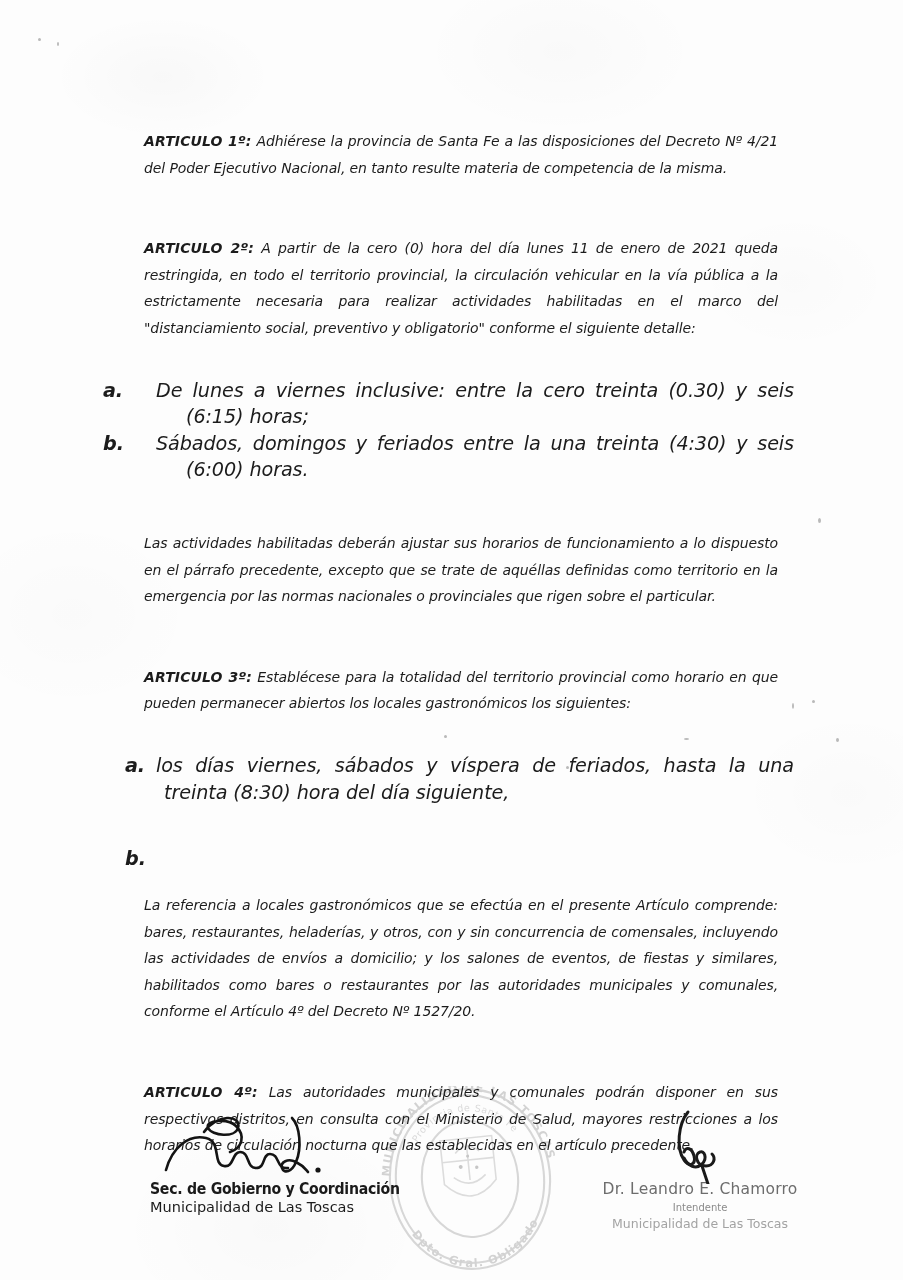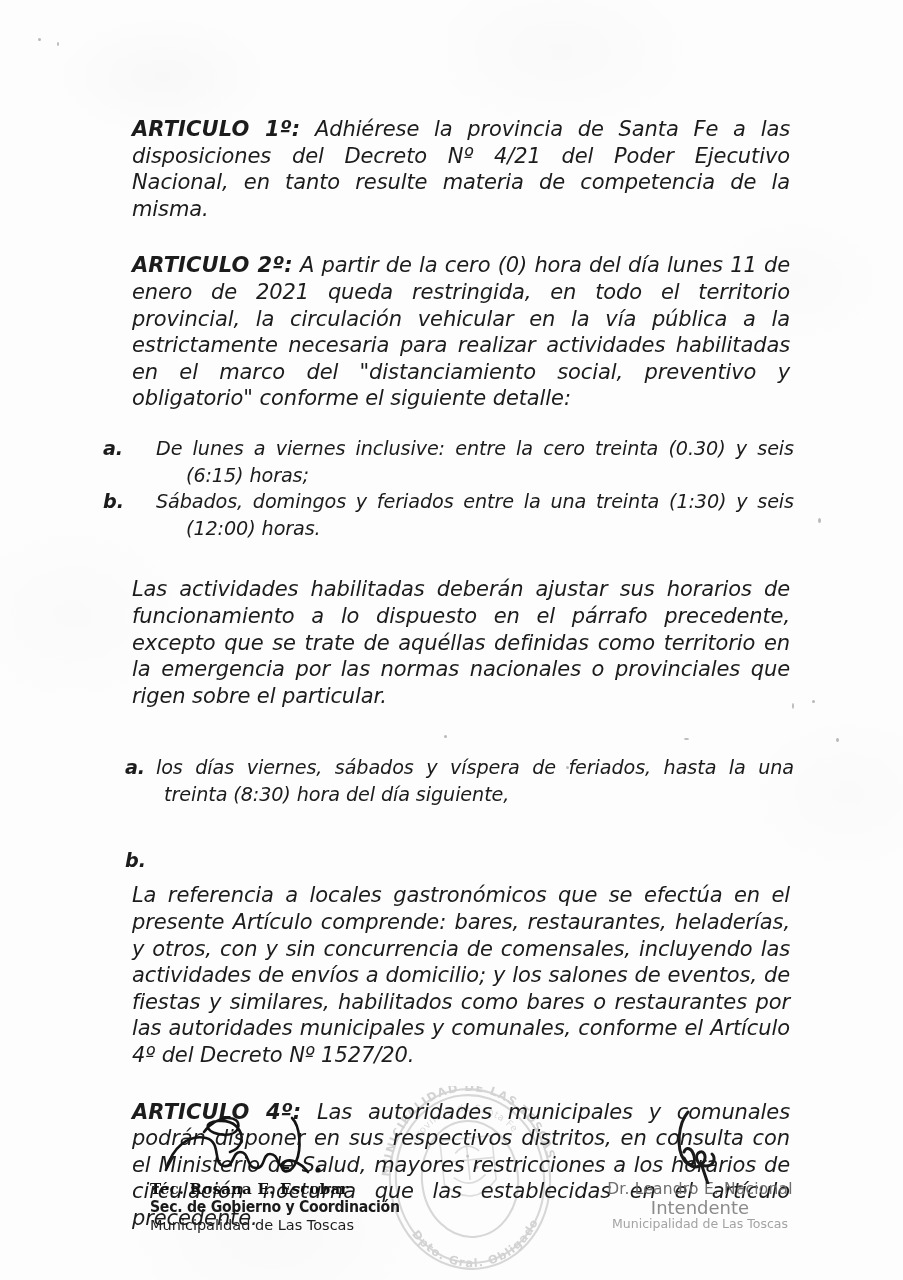--- a/index.html
+++ b/index.html
@@ -31,25 +31,25 @@
   }
   #content {
     position: absolute;
     left: 128px;
     top: 0;
     width: 666px;
     z-index: 3;
   }
   .para {
     font-style: italic;
-    font-size: 21px;
+    font-size: 14px;
     line-height: 26.6px;
     color: #1c1c1c;
     text-align: justify;
-    margin: 4px;
+    margin: 16px;
     letter-spacing: -0.1px;
   }
   .art-lead {
     font-weight: bold;
     font-style: italic;
     letter-spacing: 0.1px;
   }
   .gap-art { height: 22px; }
   .gap-list { height: 20px; }
   .gap-mid { height: 30px; }
@@ -134,21 +134,21 @@
     line-height: 18px;
   }
   #sig-right { text-align: center; }
   #sig-right .sig-name-r {
     font-size: 15.5px;
     color: #6d6d6d;
     line-height: 19px;
     letter-spacing: 0.2px;
   }
   #sig-right .sig-title-r {
-    font-size: 18px;
+    font-size: 10px;
     color: #8a8a8a;
     line-height: 17px;
   }
   #sig-right .sig-org-r {
     font-size: 12.5px;
     color: #a3a3a3;
     line-height: 16px;
   }
   .fleck {
     position: absolute;
@@ -214,29 +214,30 @@
     <p class="para"><span class="art-lead">ARTICULO 1º:</span><span> Adhiérese la provincia de Santa Fe a las disposiciones del Decreto Nº 4/21 del Poder Ejecutivo Nacional, en tanto resulte materia de competencia de la misma.</span></p>
 
     <div class="gap-art"></div>
 
     <p class="para"><span class="art-lead">ARTICULO 2º:</span><span> A partir de la cero (0) hora del día lunes 11 de enero de 2021 queda restringida, en todo el territorio provincial, la circulación vehicular en la vía pública a la estrictamente necesaria para realizar actividades habilitadas en el marco del "distanciamiento social, preventivo y obligatorio" conforme el siguiente detalle:</span></p>
 
     <div class="gap-list"></div>
 
     <ul class="lettered deep">
       <li><span class="marker">a.</span><span>De lunes a viernes inclusive: entre la cero treinta (0.30) y seis (6:15) horas;</span></li>
-      <li><span class="marker">b.</span><span>Sábados, domingos y feriados entre la una treinta (1:30) y seis (12:00) horas.</span></li>
+      <li><span class="marker">b.</span><span>Sábados, domingos y feriados entre la una treinta (4:30) y seis (6:00) horas.</span></li>
     </ul>
 
     <div class="gap-mid"></div>
 
     <p class="para">Las actividades habilitadas deberán ajustar sus horarios de funcionamiento a lo dispuesto en el párrafo precedente, excepto que se trate de aquéllas definidas como territorio en la emergencia por las normas nacionales o provinciales que rigen sobre el particular.</p>
 
     <div class="gap-art"></div>
 
+    <p class="para"><span class="art-lead">ARTICULO 3º:</span><span> Establécese para la totalidad del territorio provincial como horario en que pueden permanecer abiertos los locales gastronómicos los siguientes:</span></p>
 
     <div class="gap-list"></div>
 
     <ul class="lettered spaced">
       <li><span class="marker">a.</span><span>los días viernes, sábados y víspera de feriados, hasta la una treinta (8:30) hora del día siguiente,</span></li>
       <li><span class="marker">b.</span></li>
     </ul>
 
     <div class="gap-mid"></div>
 
@@ -252,33 +253,32 @@
     <div class="sig-mark">
       <svg width="230" height="76" viewBox="0 0 230 76" xmlns="http://www.w3.org/2000/svg">
         <g fill="none" stroke="#141414" stroke-width="2.6" stroke-linecap="round" stroke-linejoin="round">
           <path d="M 54,24 C 66,6 92,6 88,20 C 85,30 62,28 58,20 C 55,12 78,10 86,18 C 96,28 92,40 80,44"></path>
           <path d="M 16,62 C 22,40 38,26 56,30 C 72,34 62,56 74,58 C 84,60 82,44 90,44 C 100,44 96,60 106,60 C 116,60 112,46 120,46 C 130,46 126,62 138,60"></path>
           <path d="M 142,10 C 150,18 152,40 146,54 C 142,64 134,66 132,60 C 130,54 138,50 146,54 C 154,58 156,62 158,64"></path>
         </g>
         <circle cx="168" cy="62" r="2.6" fill="#141414"></circle>
       </svg>
     </div>
-    <div class="sig-name sig-name-hand">Téc. Rosana E. Escobar</div>
     <div class="sig-name sig-title">Sec. de Gobierno y Coordinación</div>
     <div class="sig-name sig-org">Municipalidad de Las Toscas</div>
   </div>
 
   <div class="sig-block" id="sig-right">
     <div class="sig-mark" style="text-align:center;">
       <svg width="140" height="76" viewBox="0 0 140 76" xmlns="http://www.w3.org/2000/svg" style="display:inline-block;">
         <g fill="none" stroke="#1a1a1a" stroke-width="3" stroke-linecap="round" stroke-linejoin="round">
           <path d="M 58,4 C 48,16 46,40 54,52 C 60,60 66,56 64,48 C 62,40 56,38 54,44"></path>
           <path d="M 54,50 C 58,58 66,62 72,56 C 78,50 74,42 70,44 C 64,46 66,58 76,58 C 84,58 86,50 82,46"></path>
           <path d="M 72,58 L 78,76"></path>
         </g>
       </svg>
     </div>
-    <div class="sig-name-r">Dr. Leandro E. Nacional</div>
+    <div class="sig-name-r">Dr. Leandro E. Chamorro</div>
     <div class="sig-title-r">Intendente</div>
     <div class="sig-org-r">Municipalidad de Las Toscas</div>
   </div>
 
 </div>
 
 </body></html>

